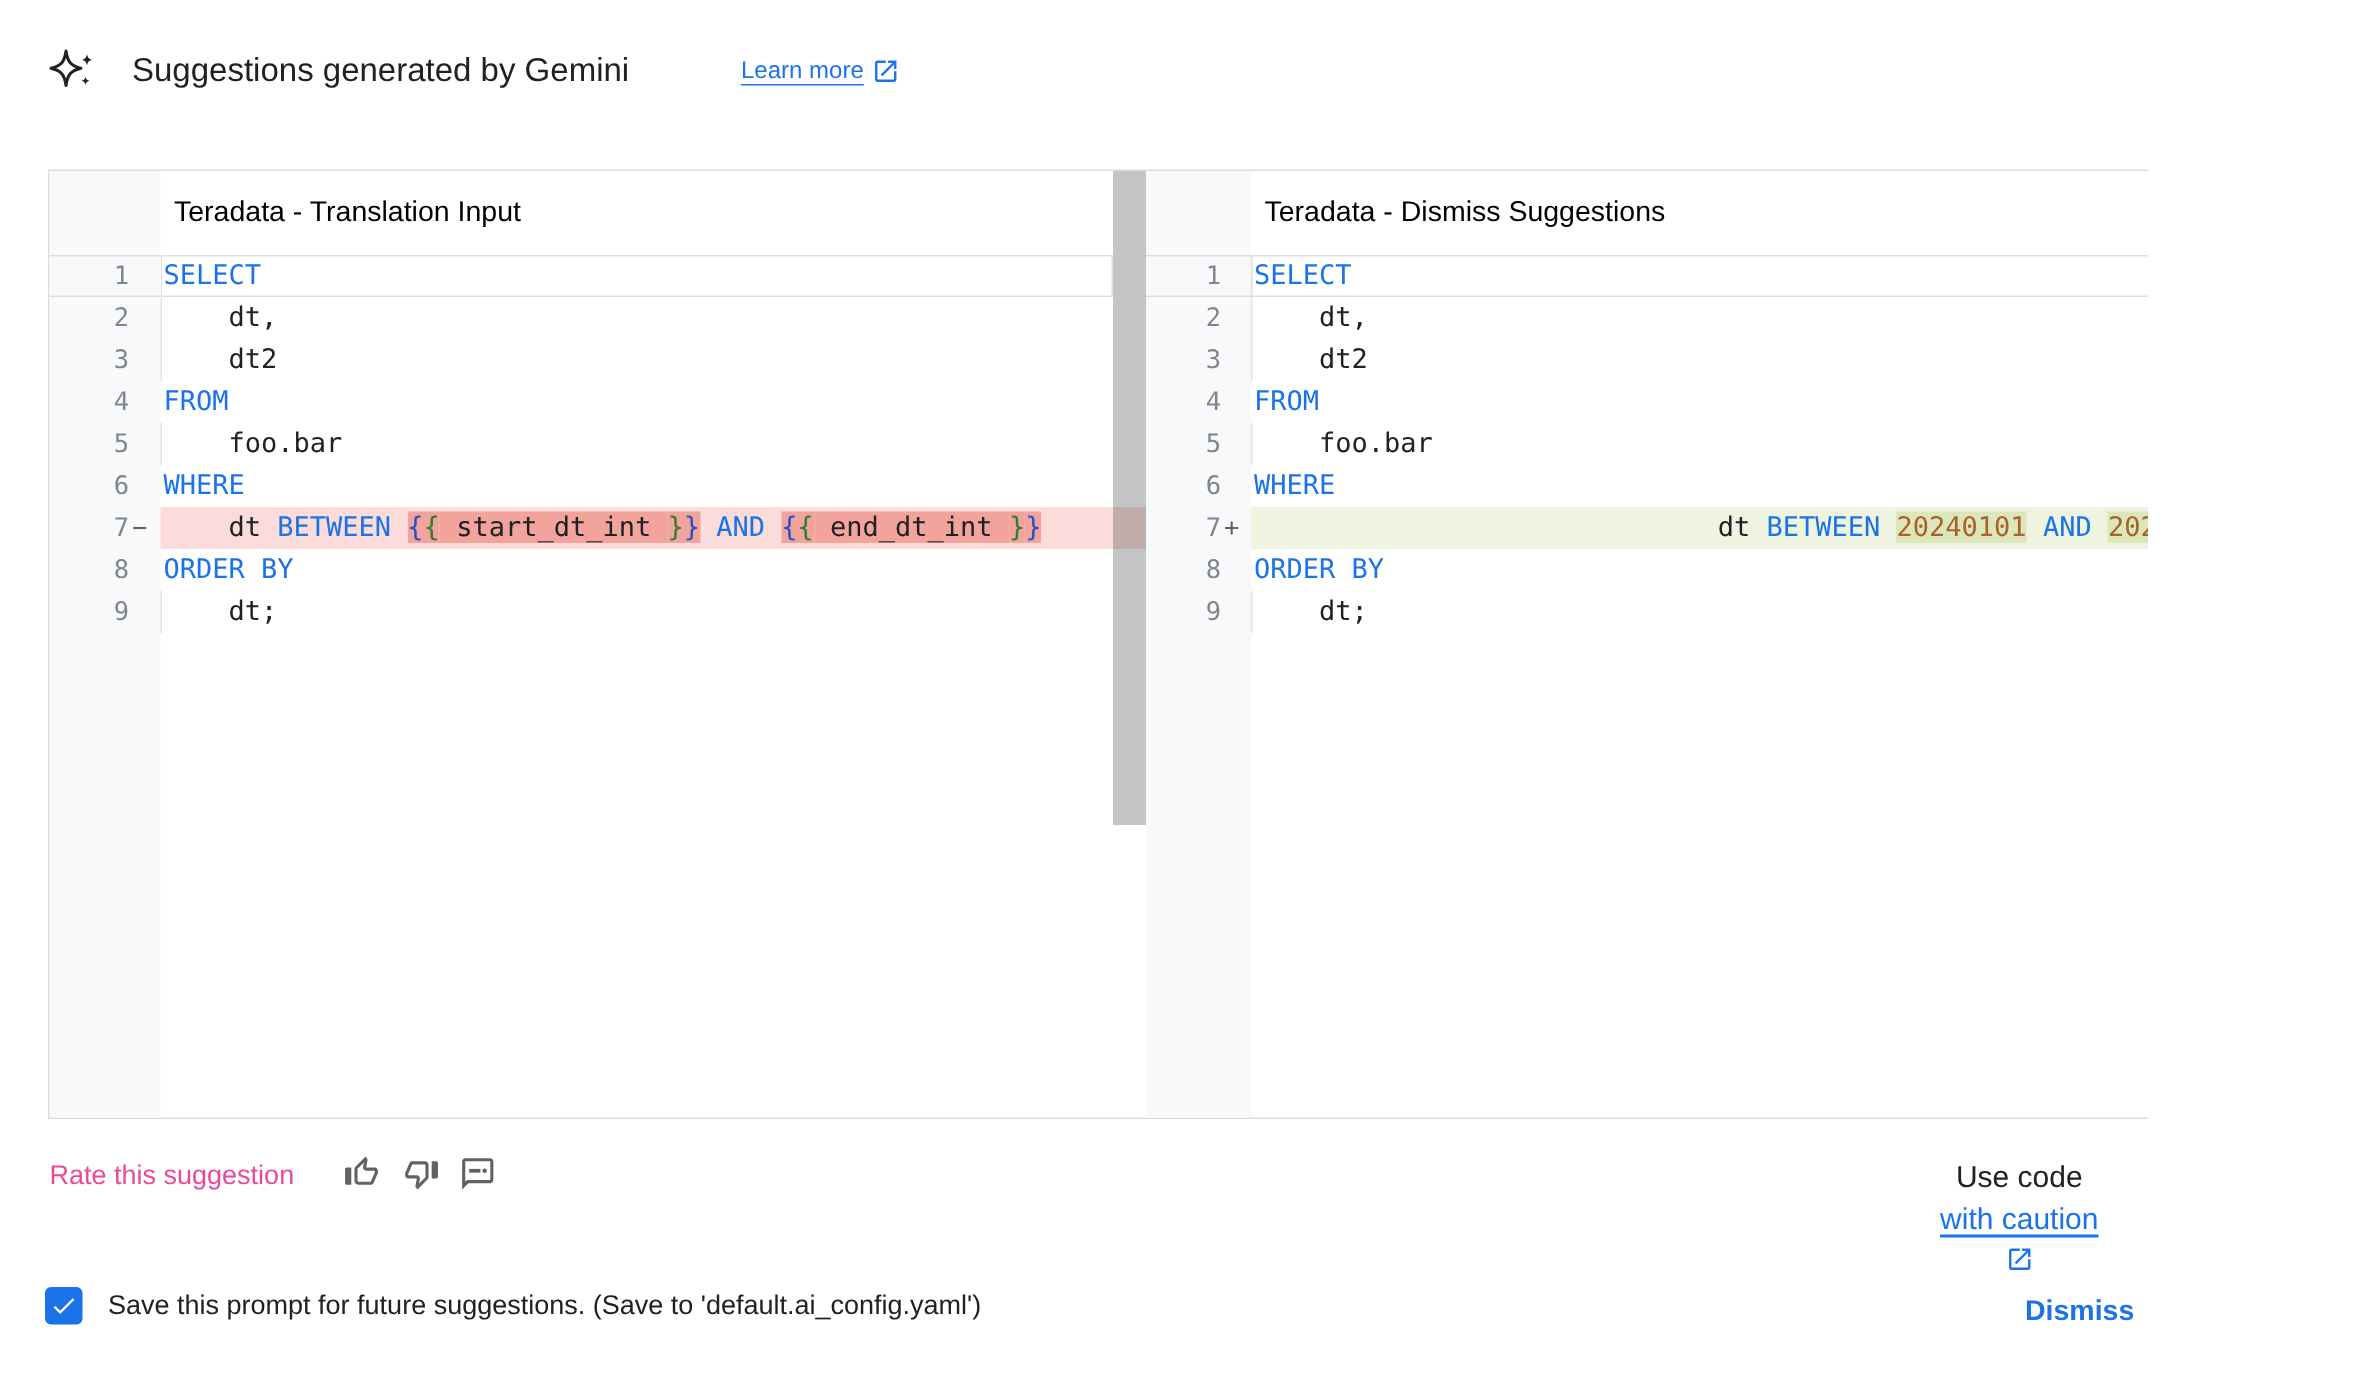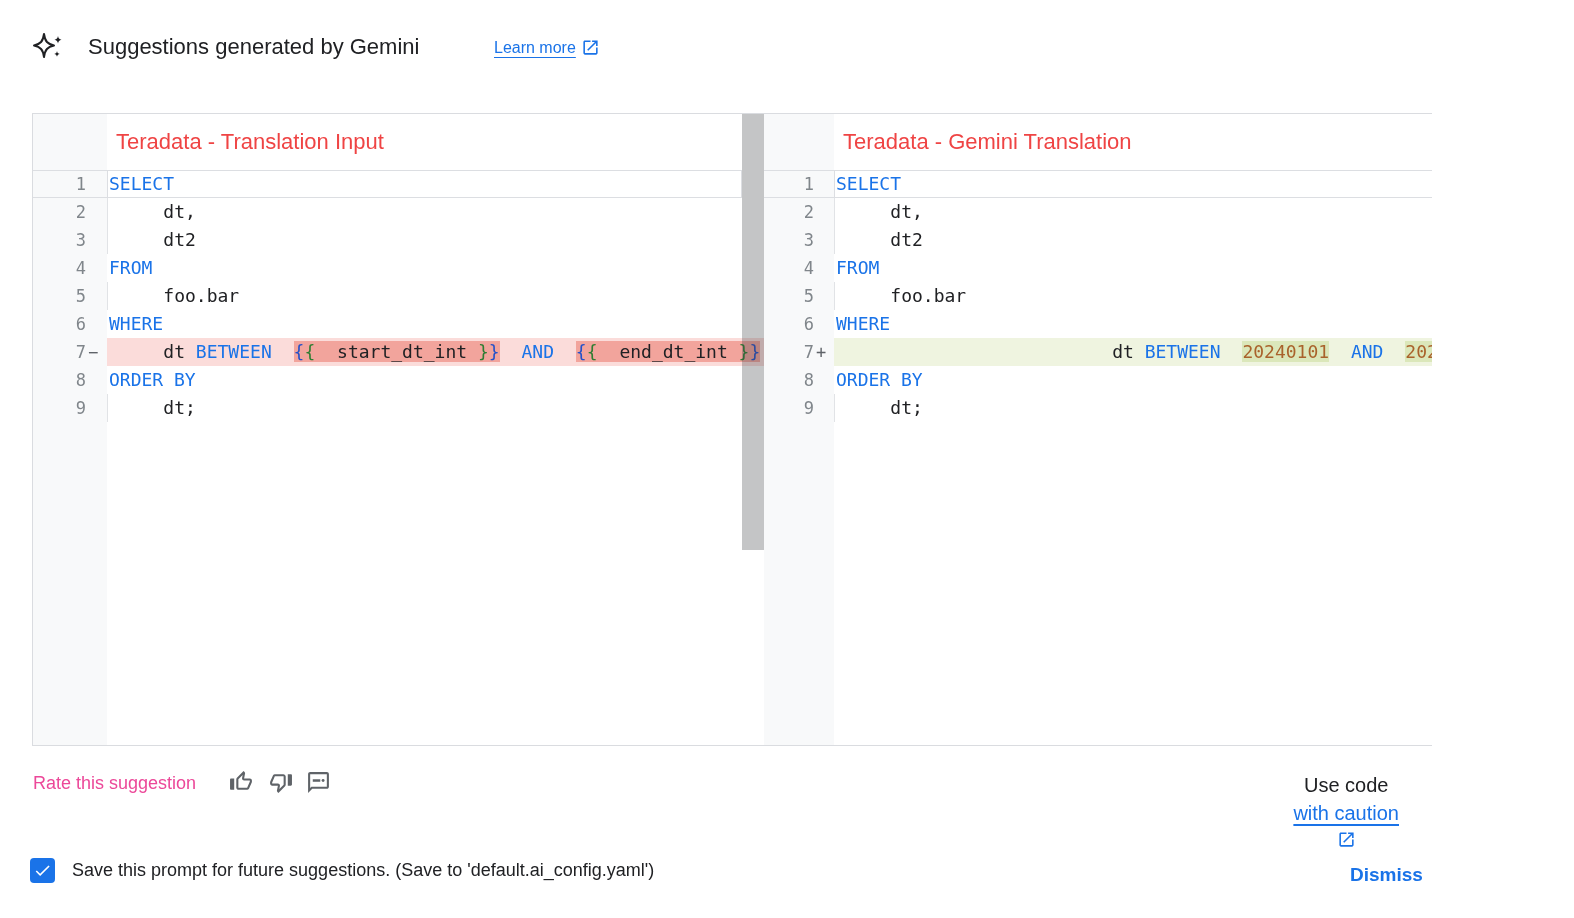--- a/index.html
+++ b/index.html
@@ -21,42 +21,42 @@
     border:1px solid #dadce0; background:#fff; }
   .editor { position:absolute; top:0; height:631px; }
   .ed-left  { left:0; width:731px; }
   .ed-right { left:731px; width:777px; }
   .gutter { position:absolute; top:0; height:100%; background:#f8f9fa; padding-top:56px; }
   .ed-left  .gutter { left:0; width:74px; }
   .ed-right .gutter { left:0; width:70px; }
   .codearea { position:absolute; top:0; height:100%; padding-top:56px; overflow:visible; }
   .ed-left  .codearea { left:74px; width:635px; }
   .ed-right .codearea { left:70px; width:636px; }
-  .ptitle { position:absolute; top:0; height:56px; line-height:56px; font-size:22px; color:#ef4444; white-space:nowrap; }
+  .ptitle { position:absolute; top:0; height:56px; line-height:56px; font-size:19px; color:#000000; white-space:nowrap; }
   .ed-left  .ptitle { left:83px; }
   .ed-right .ptitle { left:79px; }
 
   .grow { display:flex; height:28px; font-family:"DejaVu Sans Mono", monospace; }
   .grow .num { text-align:right; font-size:17px; line-height:28px; color:#80868b; }
   .ed-left  .grow .num { flex:0 0 53px; }
   .ed-right .grow .num { flex:0 0 50px; }
   .grow .mark { width:18px; padding-left:2px; font-size:17px; line-height:28px; color:#5f6368; }
   .grow.cur { box-shadow: inset 0 1px 0 #dcdee2, inset 0 -1px 0 #dcdee2; }
 
   .row { position:relative; height:28px; white-space:pre;
     font-family:"DejaVu Sans Mono", monospace; font-size:18px; line-height:28px;
     color:#202124; padding-left:2px; }
   .row.cur { box-shadow: inset 0 0 0 1px #dcdee2; }
   .row.d-del { background:var(--delline); width:calc(100% + 22px); }
   .row.d-ins { background:var(--insline); width:calc(100% + 22px);text-align:right; }
   .row.d-del .seg { background:var(--delseg); }
   .row.d-ins .seg { background:var(--insseg); }
   .guide { position:absolute; left:0; top:0; bottom:0; width:1px; background:#e1e3e6; }
   .tok-kw  { color:var(--kw); }
-  .tok-pl  { color:#202124;padding-left:11px; }
+  .tok-pl  { color:#202124; }
   .tok-num { color:var(--num); }
   .tok-bb  { color:var(--brblue); }
   .tok-bg  { color:var(--brgreen); }
 
   .scroll { position:absolute; top:0; width:22px; height:100%; z-index:5; }
   .ed-left  .scroll { left:709px; }
   .ed-right .scroll { left:706px; }
   .thumb { position:absolute; left:0; top:0; width:100%; height:436px; background:rgba(60,64,67,0.30); }
 
   .ruler { position:absolute; left:728px; top:0; width:48px; height:100%; background:#f4f4f5; }
@@ -207,21 +207,21 @@
           <div class="row cur"><span class="tok-kw">SELECT</span></div>
           <div class="row"><i class="guide"></i><span class="tok-pl">    dt,</span></div>
           <div class="row"><i class="guide"></i><span class="tok-pl">    dt2</span></div>
           <div class="row"><span class="tok-kw">FROM</span></div>
           <div class="row"><i class="guide"></i><span class="tok-pl">    foo.bar</span></div>
           <div class="row"><span class="tok-kw">WHERE</span></div>
           <div class="row d-ins"><span class="tok-pl">    dt </span><span class="tok-kw">BETWEEN</span><span class="tok-pl"> </span><span class="tok-num seg">20240101</span><span class="tok-pl"> </span><span class="tok-kw">AND</span><span class="tok-pl"> </span><span class="tok-num seg">20241231</span></div>
           <div class="row"><span class="tok-kw">ORDER BY</span></div>
           <div class="row"><i class="guide"></i><span class="tok-pl">    dt;</span></div>
         </div>
-      <div class="ptitle">Teradata - Gemini Translation</div>
+      <div class="ptitle">Teradata - Dismiss Suggestions</div>
       <div class="scroll">
         <div class="thumb"></div>
       </div>
       <div class="ruler">
         <div class="ruler-del"></div>
         <div class="ruler-ins"></div>
       </div>
     </section>
 
   </div>

